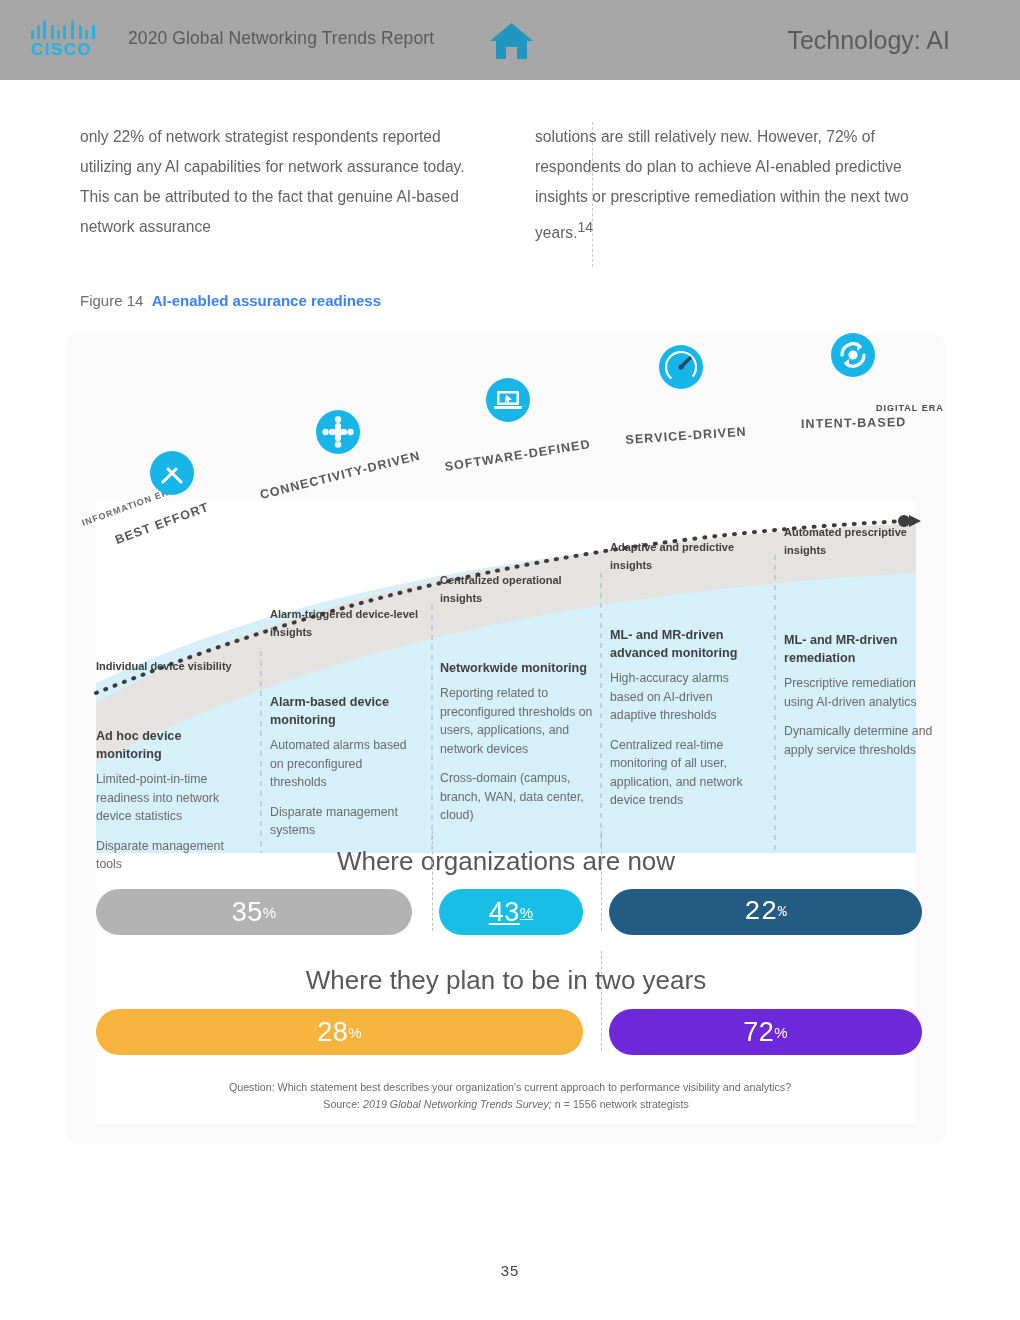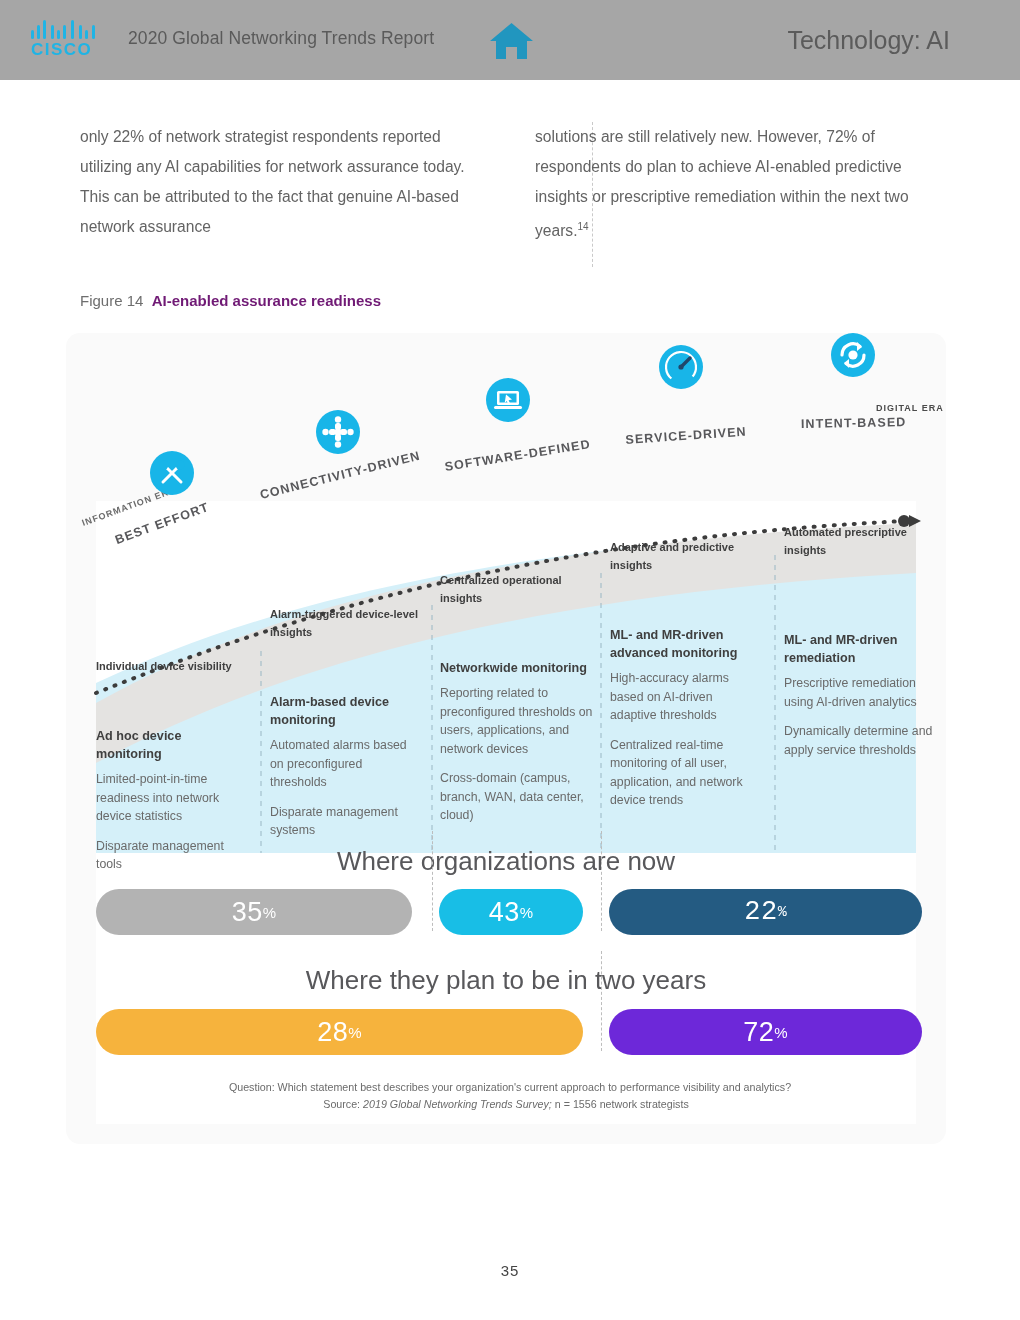--- a/index.html
+++ b/index.html
@@ -44,27 +44,27 @@
   .col-l, .col-r { position: absolute; top: 0; width: 400px; }
   .col-l { left: 0; }
   .col-r { left: 455px; }
   .intro p {
     font-size: 15.6px; line-height: 30px; color: #636363;
   }
   .intro-divider {
     position: absolute; left: 512px; top: 0; width: 1px; height: 145px;
     border-left: 1px dashed #c9c9c9;
   }
-  sup { font-size: 10px; vertical-align: super; }
+  sup { font-size: 14px; vertical-align: super; }
 
   .figure-caption {
     position: absolute; left: 80px; top: 292px;
     font-size: 15px; color: #6e6e6e;
   }
-  .figure-caption b { color: #701a75; font-weight: bold; text-align: center; }
+  .figure-caption b { color: #3b82f6; font-weight: bold; text-align: center; }
 
   
   .figure {
     position: absolute; left: 66px; top: 333px;
     width: 880px; height: 811px;
     background: #fafafa; border-radius: 14px; overflow: hidden;
   }
   
   .white-card {
     position: absolute; left: 30px; top: 168px; width: 820px; height: 623px;
@@ -314,21 +314,21 @@
       <div class="bar-title" style="left:0; top:13px;">Where organizations are now</div>
 
       <div class="bardiv" style="left:366px; top:-2px; height:100px;"></div>
       <div class="bardiv" style="left:535px; top:-2px; height:100px;"></div>
 
       <div class="bar" style="left:30px; top:56px; width:316px; background:#b3b3b3;">
         <span class="num">35</span>
           <span class="pct">%</span>
       </div>
 
-      <div class="bar" style="left:373px; top:56px; width:144px; background:#18bee6;">
+      <div class="bar" style="left:373px; top:56px; width:144px; background:#18bee6;text-decoration:underline;">
         <span class="num">43</span>
           <span class="pct">%</span>
       </div>
 
       <div class="bar" style="left:543px; top:56px; width:313px; background:#245b82;font-family:Liberation Mono, monospace;">
         <span class="num">22</span>
           <span class="pct">%</span>
       </div>
 
       <div class="bar-title" style="left:0; top:132px;">Where they plan to be in two years</div>

